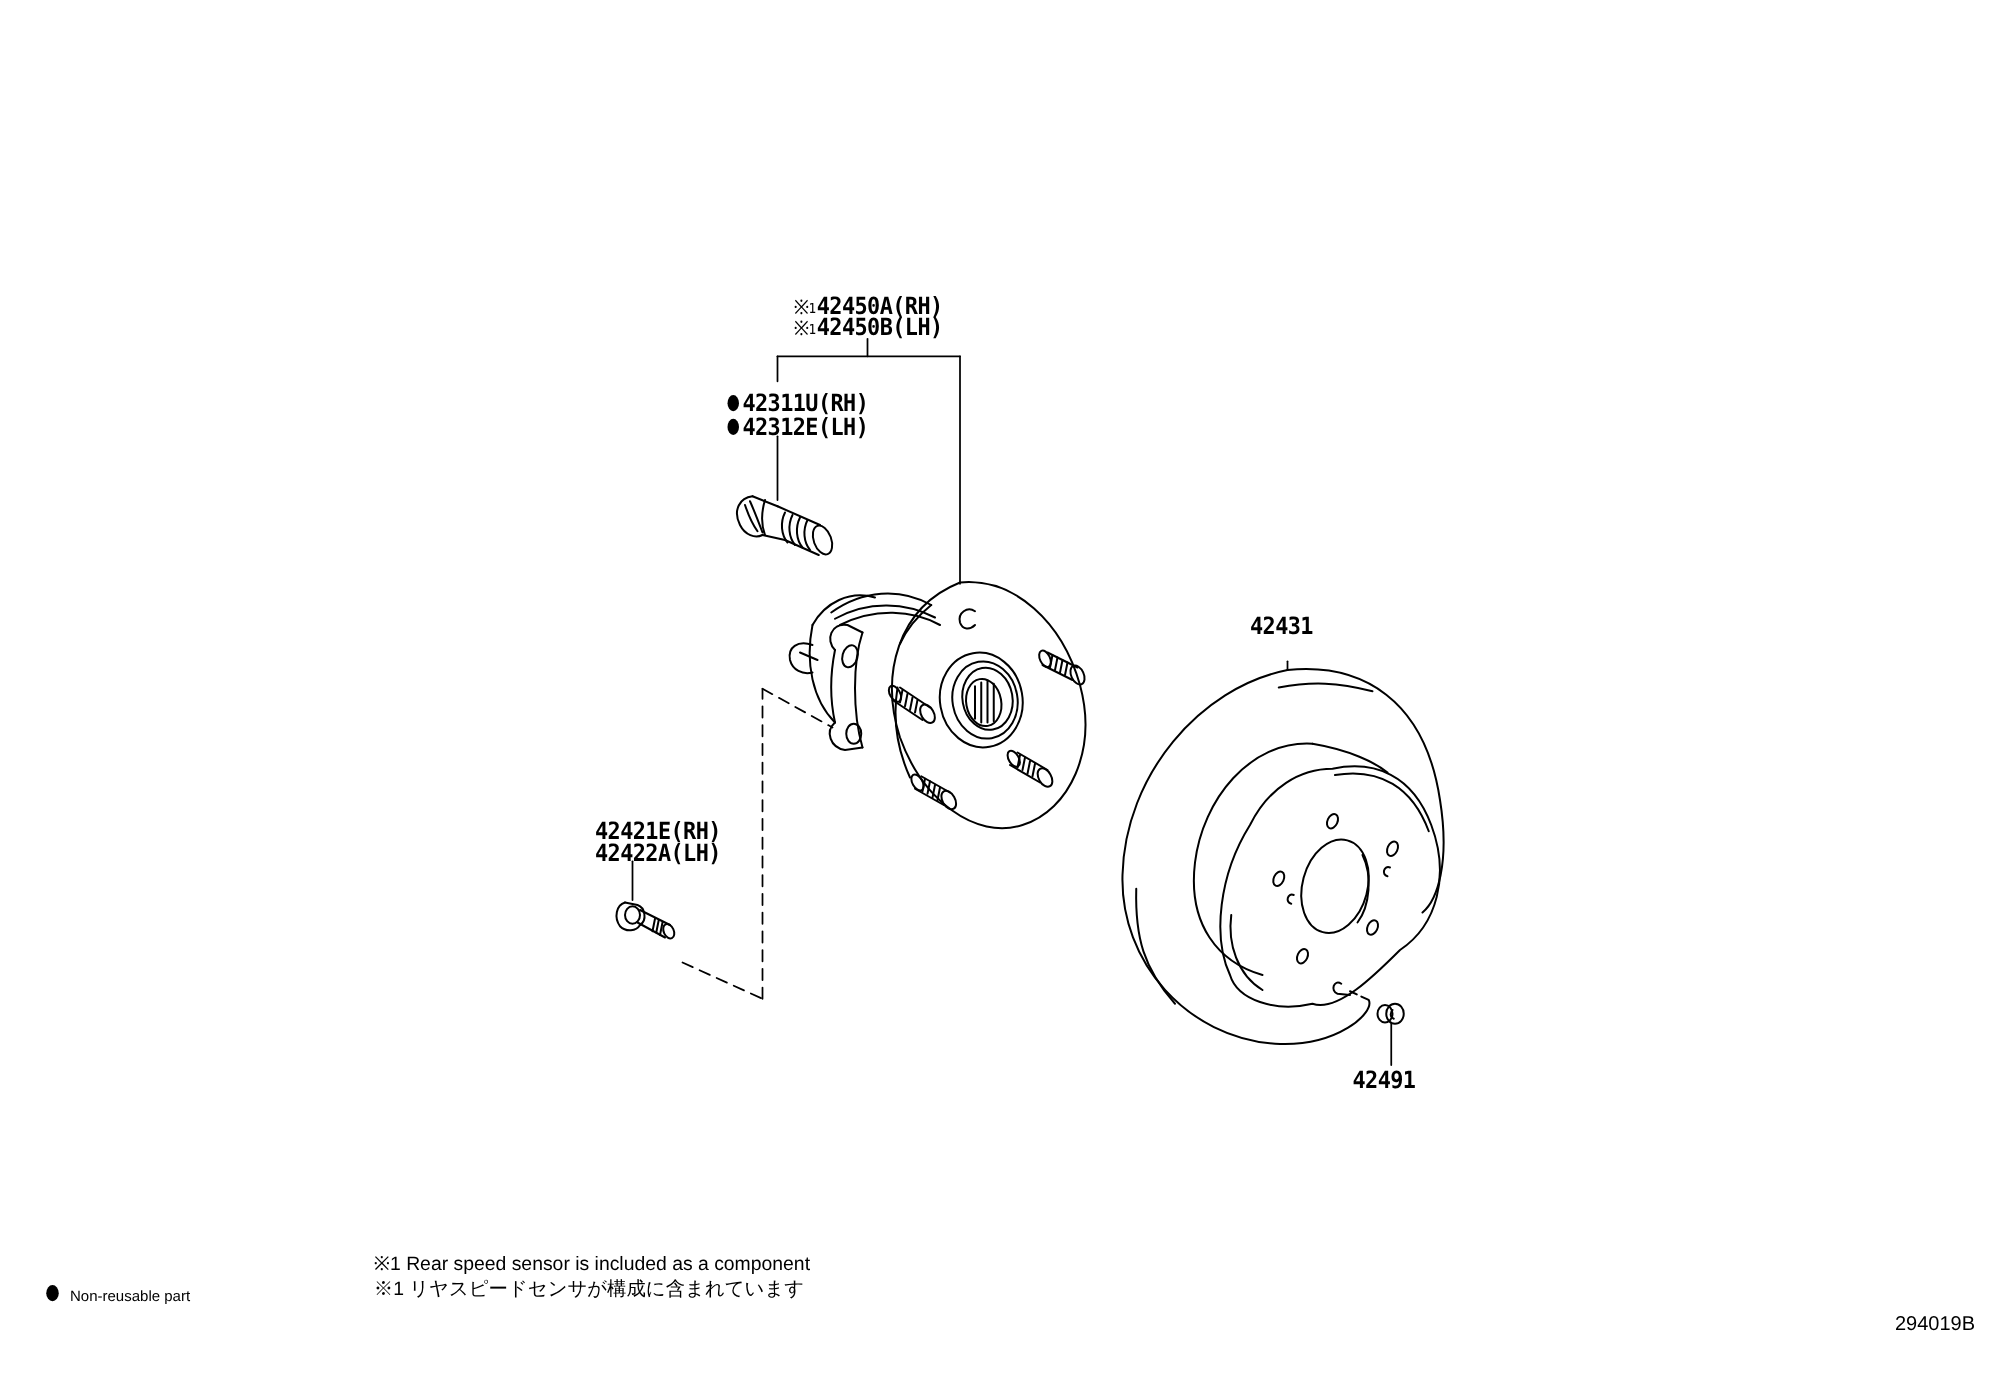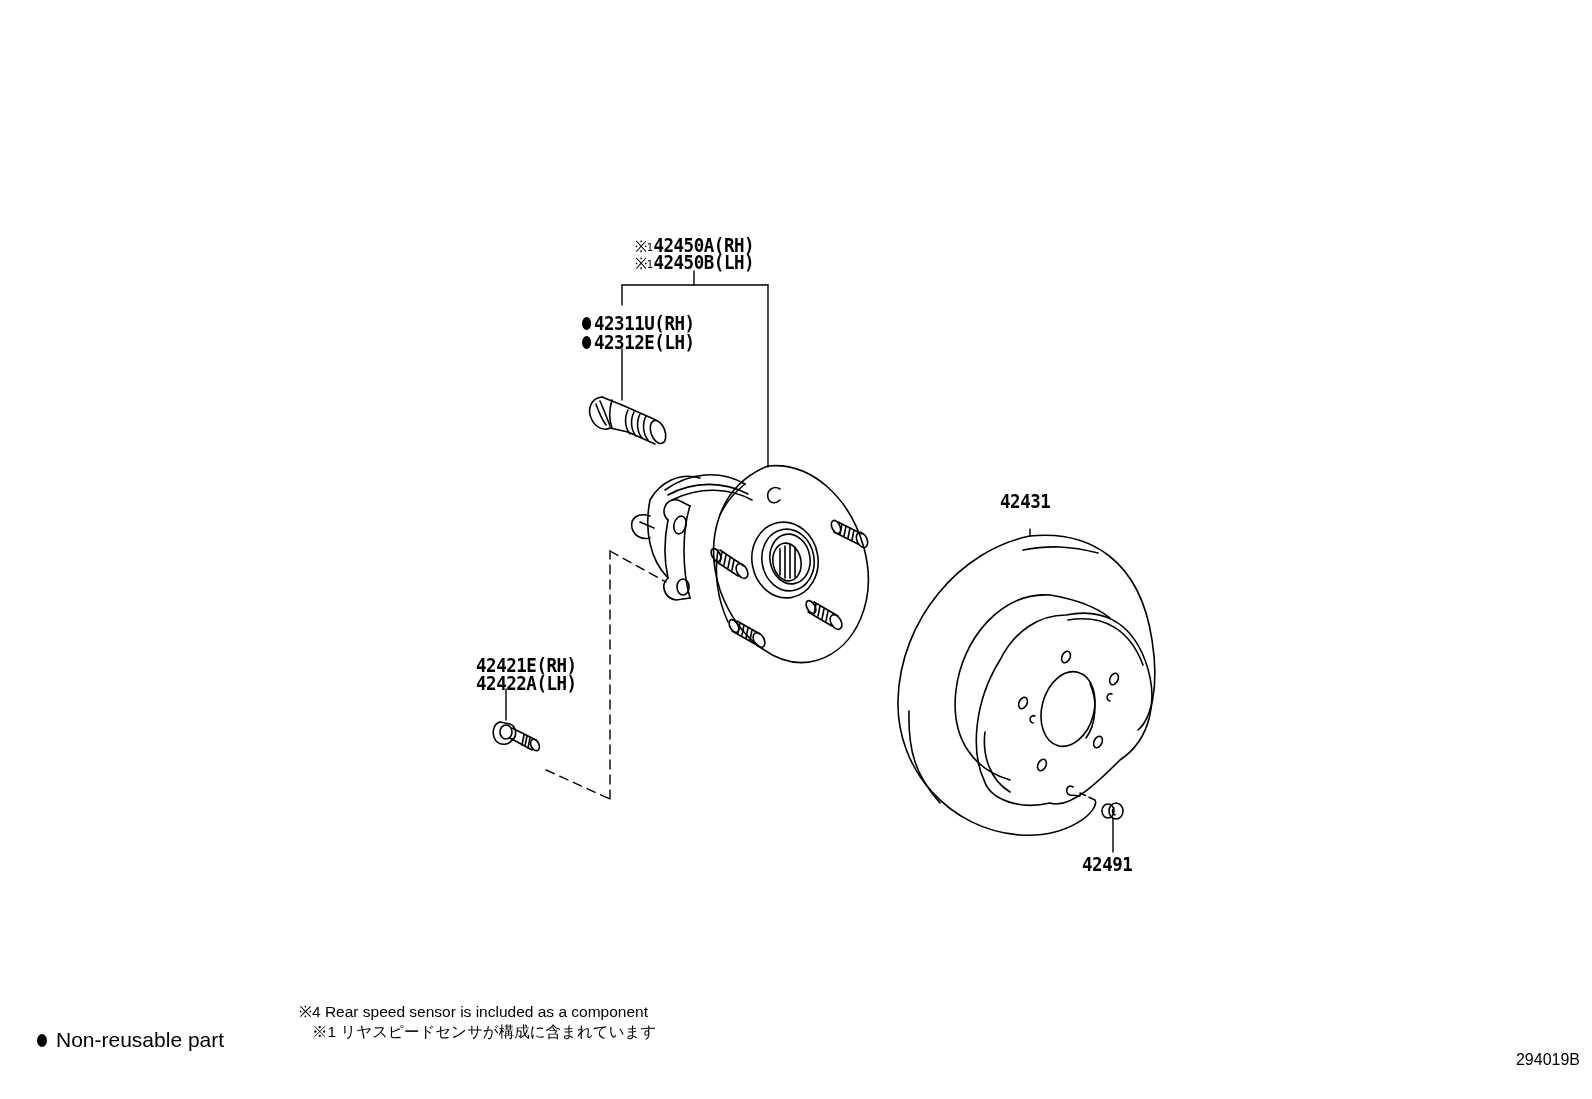--- a/index.html
+++ b/index.html
@@ -4,21 +4,21 @@
 <style>
   html, body { margin:0; padding:0; background:#ffffff; }
   body { width:1592px; height:1099px; position:relative; overflow:hidden; font-family:"DejaVu Sans Mono", monospace; color:#000; }
   .canvas { position:absolute; left:0; top:0; width:1592px; height:1099px; }
   svg.drawing { position:absolute; left:0; top:0; }
   .lbl { position:absolute; font-family:"DejaVu Sans Mono", monospace; font-weight:bold; font-size:19px; line-height:19px; letter-spacing:-0.5px; white-space:nowrap; transform:scaleX(0.92); transform-origin:left top; }
   .lbl .mark { font-weight:normal; font-size:16px; }
   .lbl .sub { font-weight:normal; font-size:11px; vertical-align:1px; margin-right:1px; }
   .dot { display:inline-block; width:10px; height:13px; border-radius:50%; background:#000; margin-right:3px; vertical-align:0px; }
   .note { position:absolute; font-family:"Liberation Sans", sans-serif; font-size:15.5px; line-height:20px; white-space:nowrap; }
-  .legend { position:absolute; left:37px; top:1028px; font-family:"Liberation Sans", sans-serif; font-size:21px; white-space:nowrap;text-align:right; }
+  .legend { position:absolute; left:37px; top:1028px; font-family:"Liberation Sans", sans-serif; font-size:12px; white-space:nowrap;text-align:right; }
   .legend .dot { width:10px; height:13px; margin-right:9px; }
   .fig-id { position:absolute; right:12px; top:1051px; font-family:"Liberation Sans", sans-serif; font-size:16px; }
 </style>
 </head>
 <body>
 
 <div class="canvas">
 
   <svg class="drawing" width="1592" height="1099" viewBox="0 0 1592 1099" fill="none" stroke="#000" stroke-width="1.6" stroke-linecap="round" stroke-linejoin="round">
 
@@ -175,21 +175,21 @@
   </div>
 
   <div class="lbl" style="left:1000px; top:492px;">
     <span>42431</span>
   </div>
 
   <div class="lbl" style="left:1082px; top:855px;">
     <span>42491</span>
   </div>
 
-  <div class="note" style="left:299px; top:1002px;">※4 Rear speed sensor is included as a component</div>
-  <div class="note" style="left:299px; top:1022px;margin-left:13px;">※1 リヤスピードセンサが構成に含まれています</div>
+  <div class="note" style="left:299px; top:1002px;">※1 Rear speed sensor is included as a component</div>
+  <div class="note" style="left:299px; top:1022px;">※1 リヤスピードセンサが構成に含まれています</div>
 
   <div class="legend">
     <span class="dot"></span><span>Non-reusable part</span>
   </div>
 
   <div class="fig-id">294019B</div>
 </div>
 
 </body></html>

